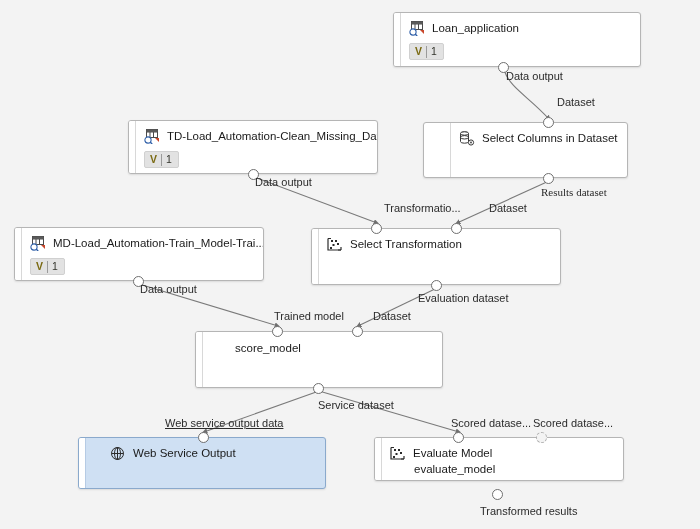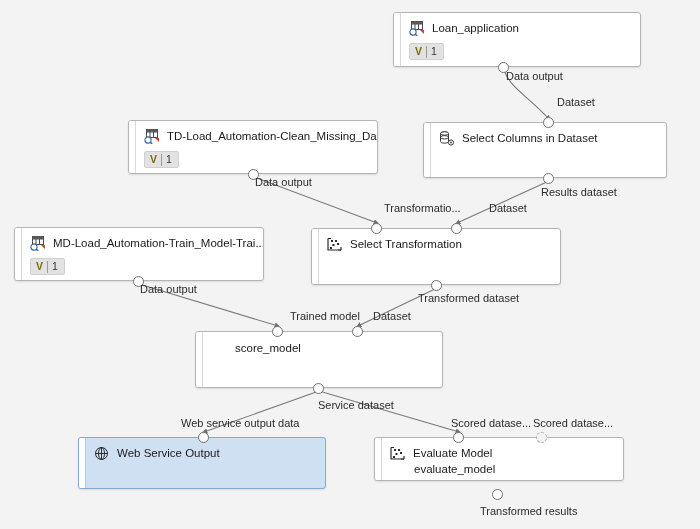--- a/index.html
+++ b/index.html
@@ -41,20 +41,21 @@
   }
   .node .accent {
     width: 6px;
     flex: 0 0 6px;
     background: #ffffff;
     border-right: 1px solid #d8d8d8;
   }
   .node.selected {
     background: #cfe0f3;
     border-color: #8aa9cc;
+    gap: 16px;
   }
   .node.selected .accent {
     background: #ffffff;
     border-right: 1px solid #b6cbe4;
   }
   .node-body {
     position: relative;
     flex: 1 1 auto;
     padding: 8px 8px 6px 7px;
   }
@@ -201,21 +202,21 @@
               <line x1="7.1" y1="13.1" x2="9.2" y2="15" stroke="#2f5fa8" stroke-width="1.4"></line>
               <path d="M 12 9 L 16 9 L 16 13 Z" fill="#c8472b"></path>
             </svg>
             <div class="node-title">TD-Load_Automation-Clean_Missing_Dat...</div>
           </div><div class="badge">
             <span class="v">V</span>
             <span class="sep"></span>
             <span class="n">1</span>
           </div></div>
       </div>
-      <div class="node" style="left: 423px; top: 122px; width: 244px; height: 56px;">
+      <div class="node" style="left: 423px; top: 122px; width: 205px; height: 56px; padding-left: 20px;">
         <div class="accent"></div>
         <div class="node-body">
           <div class="node-head">
             <svg class="icon" viewBox="0 0 17 15">
               <path d="M2.5 2.5 a4 1.7 0 0 1 8 0 v8 a4 1.7 0 0 1 -8 0 z" fill="#ffffff" stroke="#3a3a3a"></path>
               <ellipse cx="6.5" cy="2.5" rx="4" ry="1.7" fill="#ffffff" stroke="#3a3a3a"></ellipse>
               <ellipse cx="6.5" cy="6.3" rx="4" ry="1.7" fill="none" stroke="#3a3a3a"></ellipse>
               <circle cx="13" cy="11.5" r="2.6" fill="#ffffff" stroke="#3a3a3a"></circle>
               <circle cx="13" cy="11.5" r="0.9" fill="#3a3a3a"></circle>
             </svg>
@@ -313,27 +314,27 @@
       <div class="port" style="left: 313px; top: 383px;"></div>
       <div class="port" style="left: 198px; top: 432px;"></div>
       <div class="port" style="left: 453px; top: 432px;"></div>
       <div class="port optional" style="left: 536px; top: 432px;"></div>
       <div class="port" style="left: 492px; top: 489px;"></div>
     </div>
   <div id="label-layer">
       <div class="plabel" style="left: 473px; top: 70px;">Data output</div>
       <div class="plabel" style="left: 524px; top: 96px;">Dataset</div>
       <div class="plabel" style="left: 222px; top: 176px;">Data output</div>
-      <div class="plabel" style="left: 508px; top: 186px;">Results dataset</div>
+      <div class="plabel" style="left: 508px; top: 186px; font-family: Liberation Serif, serif;">Results dataset</div>
       <div class="plabel" style="left: 351px; top: 202px;">Transformatio...</div>
       <div class="plabel" style="left: 456px; top: 202px;">Dataset</div>
       <div class="plabel" style="left: 107px; top: 283px;">Data output</div>
-      <div class="plabel" style="left: 385px; top: 292px;">Transformed dataset</div>
-      <div class="plabel" style="left: 241px; top: 310px; margin-left: 16px;">Trained model</div>
+      <div class="plabel" style="left: 385px; top: 292px;">Evaluation dataset</div>
+      <div class="plabel" style="left: 241px; top: 310px;">Trained model</div>
       <div class="plabel" style="left: 340px; top: 310px;">Dataset</div>
       <div class="plabel" style="left: 285px; top: 399px;">Service dataset</div>
-      <div class="plabel" style="left: 148px; top: 417px;">Web service output data</div>
+      <div class="plabel" style="left: 132px; top: 417px; text-decoration: underline;">Web service output data</div>
       <div class="plabel" style="left: 418px; top: 417px;">Scored datase...</div>
       <div class="plabel" style="left: 500px; top: 417px;">Scored datase...</div>
       <div class="plabel" style="left: 447px; top: 505px;">Transformed results</div>
     </div>
 
 </div>
 
 </body></html>

